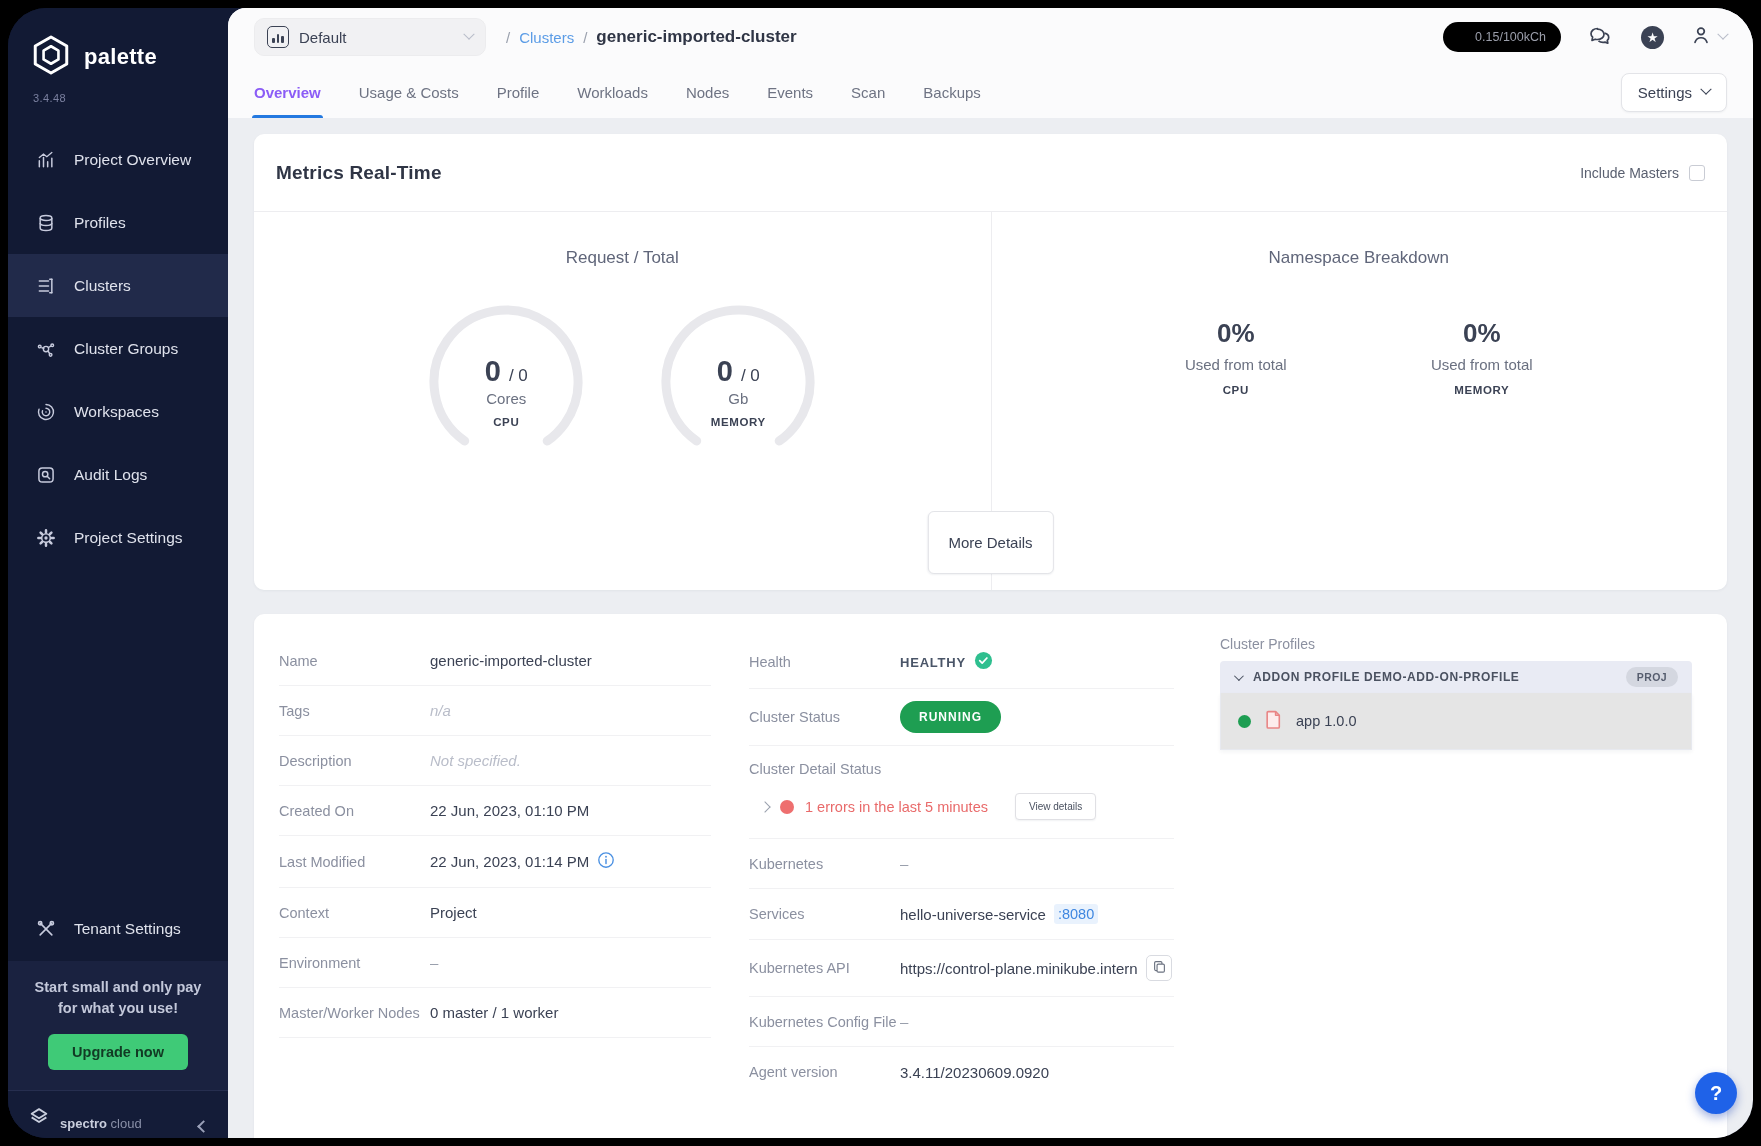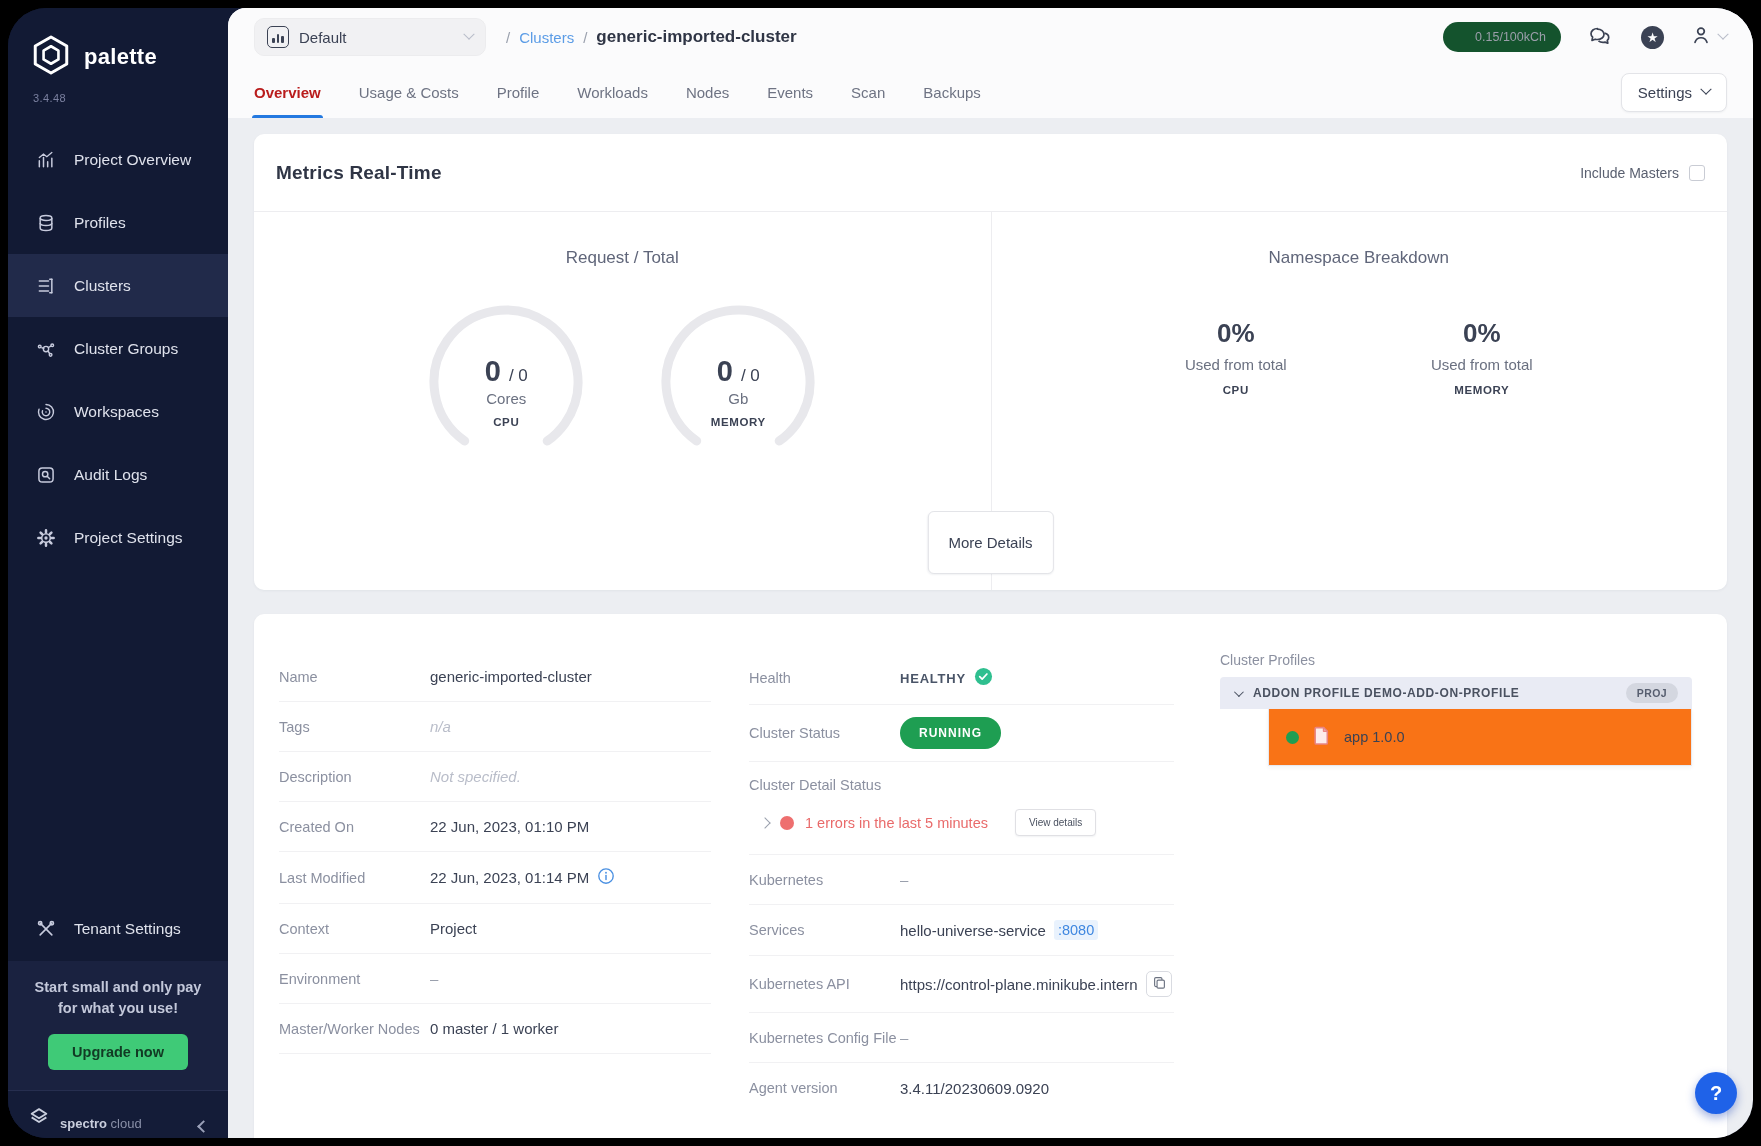--- a/index.html
+++ b/index.html
@@ -37,29 +37,29 @@
   .proj-ico { width:22px; height:22px; border:1.6px solid #3b4254; border-radius:5px; display:flex; align-items:flex-end; justify-content:center; gap:2px; padding:4px 3px; }
   .proj-ico i { display:block; width:2.5px; background:#3b4254; border-radius:1px; }
   .proj-label { font-size:15px; color:#3b4254; }
   .chev-dn { width:8px; height:8px; border-right:1.8px solid #b9bdc9; border-bottom:1.8px solid #b9bdc9; transform:rotate(45deg) translate(-2px,-2px); }
   .proj-select .chev-dn { margin-left:auto; }
   .breadcrumb { display:flex; align-items:center; gap:9px; margin-left:20px; font-size:15px; }
   .bc-sep { color:#9aa0ad; }
   .bc-parent { color:#5b9ce6; cursor:pointer; }
   .bc-current { color:#2f3545; font-weight:600; font-size:17px; }
   .topbar-right { margin-left:auto; display:flex; align-items:center; }
-  .usage-pill { background:#14532d; border-radius:999px; padding:8px 15px; font-size:12.5px; color:#9b9eaa; min-width:118px; text-align:right; }
+  .usage-pill { background:#000000; border-radius:999px; padding:8px 15px; font-size:12.5px; color:#9b9eaa; min-width:118px; text-align:right; }
   .icon-btn { background:none; border:none; cursor:pointer; display:flex; align-items:center; padding:0; }
   .star-circle { width:23px; height:23px; border-radius:50%; background:#3b4254; display:flex; align-items:center; justify-content:center; color:#fbfbfc; font-size:13px; }
   .user-wrap { display:flex; align-items:center; gap:7px; }
 
   .topbar-row2 { height:52px; display:flex; align-items:center; }
   .tabs { display:flex; gap:38px; height:100%; align-items:center; }
   .tab { font-size:15px; color:#6e7383; cursor:pointer; position:relative; height:100%; display:flex; align-items:center; }
-  .tab.active { color:#b91c1c; font-weight:600; }
+  .tab.active { color:#8b5cf6; font-weight:600; }
   .tab.active::after { content:""; position:absolute; left:-2px; right:-2px; bottom:0; height:3px; background:#2479e0; border-radius:3px 3px 0 0; }
   .settings-btn { margin-left:auto; background:#fff; border:1px solid #e3e4e8; border-radius:8px; padding:10px 16px;
                   display:flex; align-items:center; gap:10px; font-size:15px; color:#3b4254; cursor:pointer; font-family:inherit; box-shadow:0 1px 2px rgba(20,30,60,.05); }
 
   .content { flex:1; padding:16px 26px 0; overflow:hidden; }
   .card { background:#fff; border-radius:10px; box-shadow:0 1px 3px rgba(25,35,65,.05); }
 
   
   .metrics-head { height:78px; display:flex; align-items:center; padding:0 22px; border-bottom:1px solid #ededf0; }
   .metrics-title { font-size:19px; font-weight:600; color:#2f3545; letter-spacing:.2px; }
@@ -81,21 +81,21 @@
   .more-details { position:absolute; left:50%; bottom:16px; transform:translateX(-50%); background:#fff; border:1px solid #e3e4e8;
                   border-radius:6px; padding:22px 20px; font-size:15px; color:#3b4254; cursor:pointer; font-family:inherit; box-shadow:0 1px 2px rgba(20,30,60,.06); z-index:2; }
   .ns-stats { margin-top:50px; display:flex; justify-content:center; gap:96px; }
   .ns-block { width:150px; }
   .ns-pct { font-size:26px; font-weight:700; color:#3b4254; }
   .ns-cap { font-size:15px; color:#6a7080; margin-top:7px; }
   .ns-label { font-size:11.5px; font-weight:700; color:#3b4254; letter-spacing:.6px; margin-top:11px; }
 
   
   .details-card { margin-top:24px; position:relative; height:545px; }
-  .col { position:absolute; top:38px; }
+  .col { position:absolute; top:22px; }
   .col1 { left:25px; width:432px; }
   .col2 { left:495px; width:425px; }
   .col3 { left:966px; width:472px; }
   .d-row { display:flex; align-items:center; padding:15px 0; border-bottom:1px solid #f1f1f3; min-height:50px; }
   .d-label { width:151px; flex:0 0 151px; font-size:14.5px; color:#8b90a0; }
   .d-value { font-size:15px; color:#3b4254; display:flex; align-items:center; gap:8px; min-width:0; }
   .muted-italic { color:#b9bdc9; font-style:italic; }
   .dash { color:#9aa0ad; }
   .healthy-txt { font-size:13px; font-weight:700; color:#4a5568; letter-spacing:.8px; }
   .badge-running { background:#1e9e52; color:#fff; font-size:12px; font-weight:700; letter-spacing:1px;
@@ -110,21 +110,21 @@
                   cursor:pointer; font-family:inherit; box-shadow:0 1px 2px rgba(20,30,60,.06); margin-left:16px; }
   .port-chip { color:#3f87e0; background:#e9f2fd; border-radius:3px; padding:2px 4px; font-size:14.5px; cursor:pointer; }
   .url-trunc { max-width:238px; white-space:nowrap; overflow:hidden; }
   .copy-btn { width:26px; height:26px; border:1px solid #d9dbe1; border-radius:5px; background:#fff; display:flex; align-items:center; justify-content:center; cursor:pointer; flex:0 0 26px; }
 
   .cp-title { font-size:14px; color:#8b90a0; margin-bottom:9px; }
   .cp-header { background:#e9ebf4; border-radius:4px 4px 0 0; height:32px; display:flex; align-items:center; gap:12px; padding:0 14px; cursor:pointer; }
   .cp-header .chev-dn2 { width:7px; height:7px; border-right:1.7px solid #4a5160; border-bottom:1.7px solid #4a5160; transform:rotate(45deg) translate(0,-2px); }
   .cp-group { font-size:12px; font-weight:700; color:#4a5160; letter-spacing:.6px; }
   .proj-badge { margin-left:auto; background:#d4d7e0; border-radius:10px; padding:4px 11px; font-size:10.5px; font-weight:700; color:#565d6e; letter-spacing:.4px; }
-  .cp-item { background:#f97316; border:1px solid #e7e9ef; border-top:none; height:57px; display:flex; align-items:center; gap:14px; padding:0 17px; box-shadow:0 2px 4px rgba(25,35,65,.05); cursor:pointer;margin-left:48px; }
+  .cp-item { background:#e5e5e5; border:1px solid #e7e9ef; border-top:none; height:57px; display:flex; align-items:center; gap:14px; padding:0 17px; box-shadow:0 2px 4px rgba(25,35,65,.05); cursor:pointer; }
   .green-dot { width:13px; height:13px; border-radius:50%; background:#1e9e52; flex:0 0 13px; }
   .cp-item-label { font-size:14.5px; color:#3b4254; }
 
   .help-fab { position:absolute; right:16px; bottom:24px; width:42px; height:42px; border-radius:50%; background:#1f62e8; color:#fff;
               font-size:20px; font-weight:700; border:none; cursor:pointer; display:flex; align-items:center; justify-content:center;
               box-shadow:0 4px 10px rgba(20,60,180,.4); font-family:inherit; z-index:5; }
 </style>
 </head>
 <body>
 

